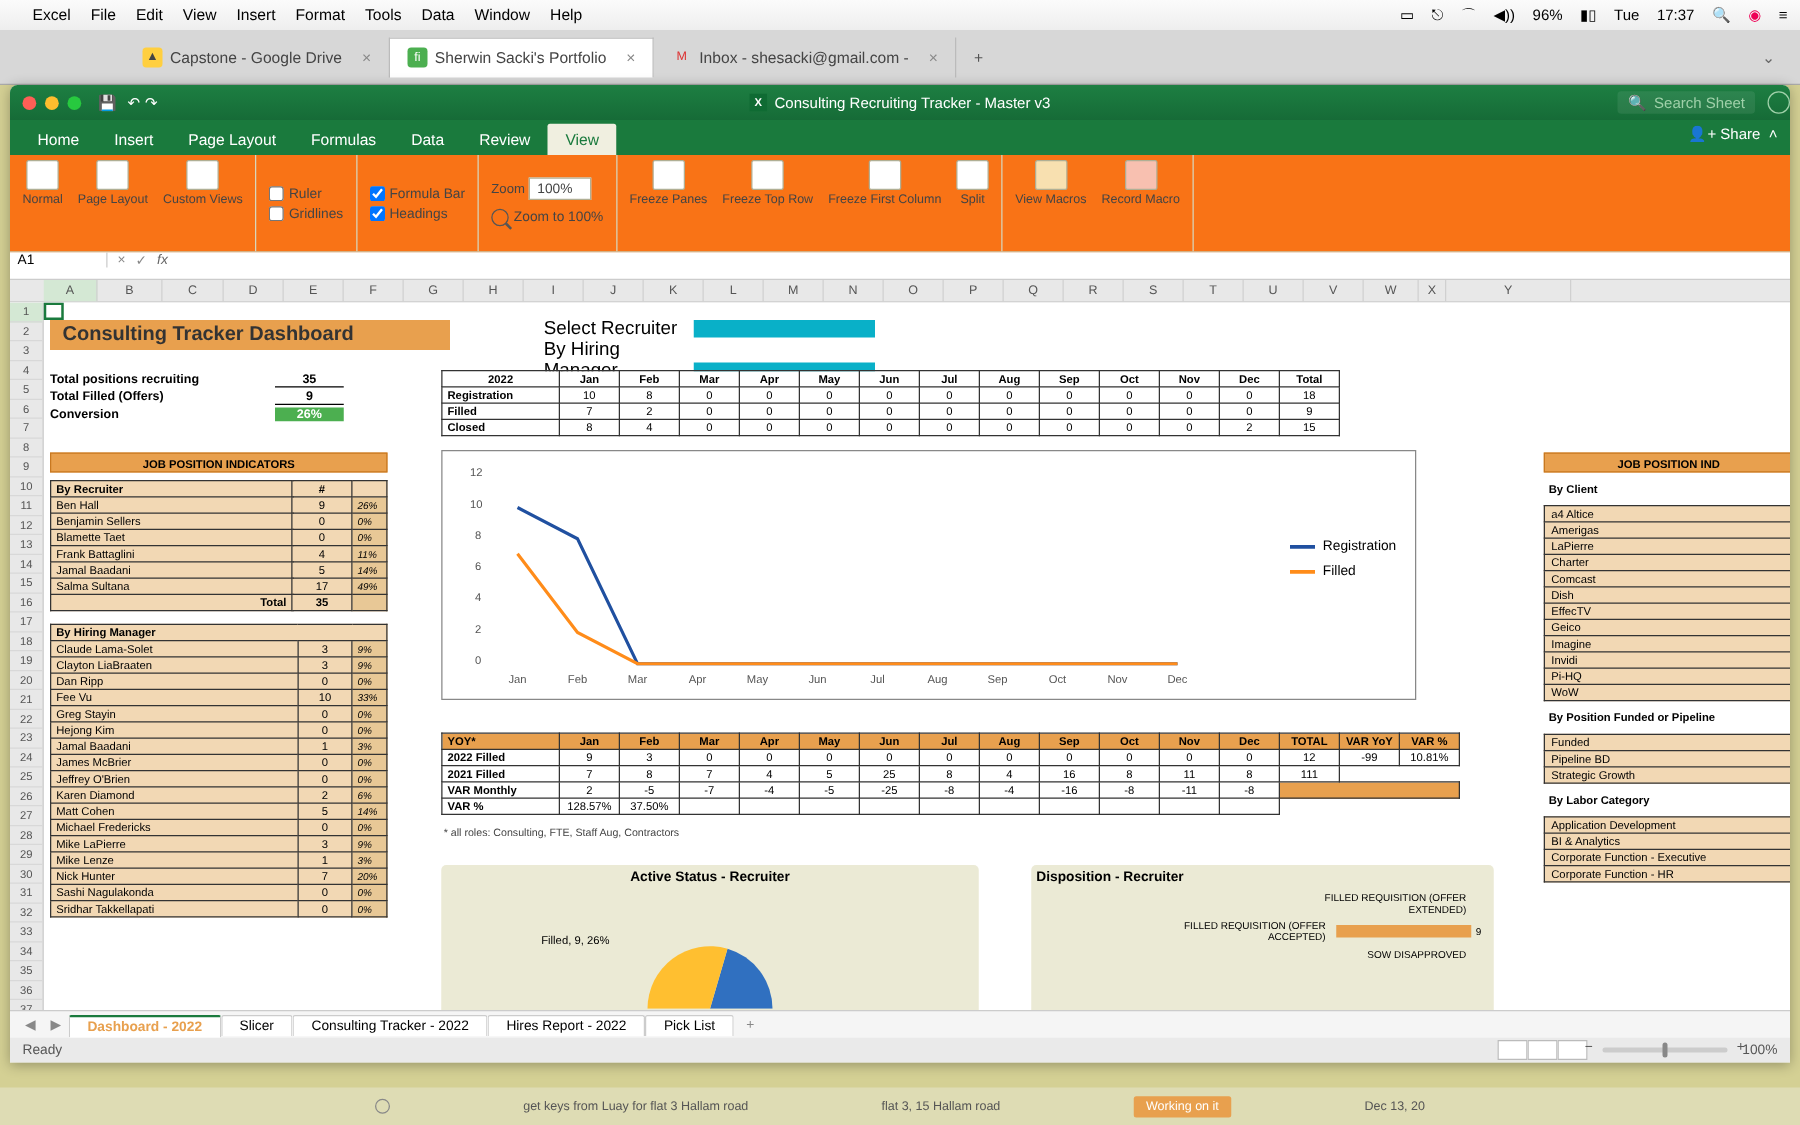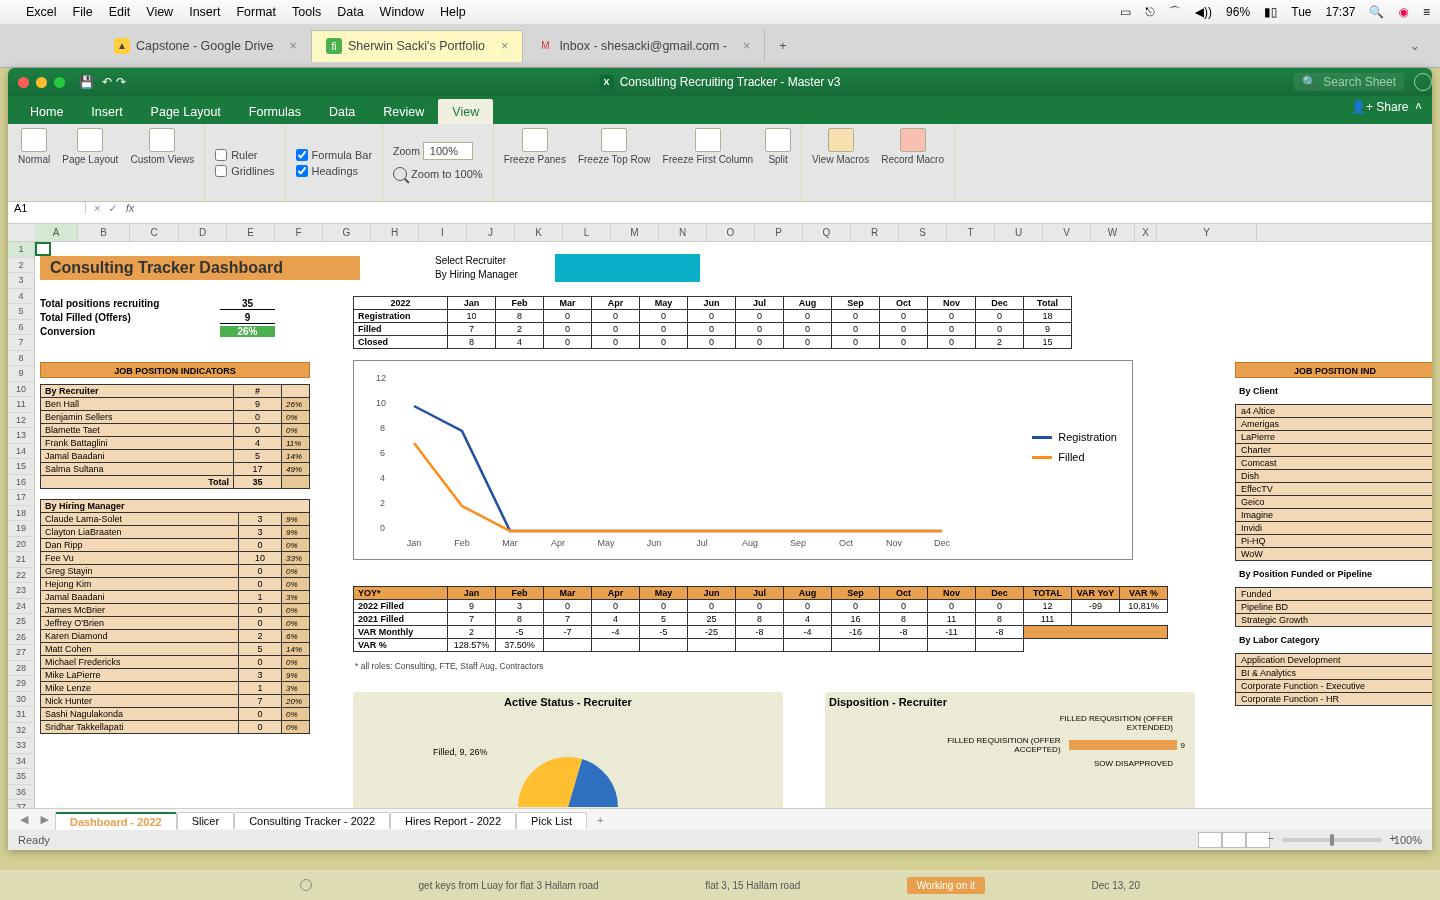--- a/index.html
+++ b/index.html
@@ -8,21 +8,21 @@
 
 .menubar { height: 24px; background: linear-gradient(#fbfbfb,#eee); display: flex; align-items: center; padding: 0 10px; font-size: 12.5px; justify-content: space-between; }
 .menubar .left { display: flex; align-items: center; gap: 16px; }
 .menubar .left span:first-child { font-weight: bold; }
 .menubar .right { display: flex; align-items: center; gap: 14px; font-size: 12px; }
 .apple { font-size: 15px; }
 
 
 .browser-tabs { height: 44px; background: #d7d7d7; display: flex; align-items: center; padding-left: 100px; font-size: 12.5px; border-bottom:1px solid #aaa;}
 .btab { height: 32px; display: flex; align-items: center; padding: 0 14px; border-right:1px solid #bbb; gap:6px; color:#444;}
-.btab.active { background:#fef9c3; border-top:1px solid #bbb;}
+.btab.active { background:#ffffff; border-top:1px solid #bbb;}
 .btab .x { margin-left:10px; color:#888;}
 .btab .favicon { width:16px; height:16px; border-radius:3px; display:inline-flex; align-items:center; justify-content:center; font-size:10px; }
 .plus { padding:0 14px; color:#555;}
 
 
 .excel-window { position: absolute; top: 68px; left: 8px; right: 8px; bottom: 50px; border-radius:6px 6px 0 0; overflow:hidden; box-shadow:0 2px 10px rgba(0,0,0,.3); background:#fff;}
 
 .titlebar { height: 28px; background: linear-gradient(#1d7f42,#166b37); display:flex; align-items:center; color:#fff; font-size:12px; position:relative;}
 .win-btns { display:flex; gap:7px; padding-left:10px;}
 .dot { width:11px; height:11px; border-radius:50%;}
@@ -30,21 +30,21 @@
 .titlebar .tname { position:absolute; left:50%; transform:translateX(-50%); display:flex; align-items:center; gap:6px;}
 .xicon { width:14px; height:14px; background:#0f6b33; color:#fff; font-size:9px; font-weight:bold; display:inline-flex; align-items:center; justify-content:center;}
 .search-sheet { margin-left:auto; margin-right:10px; display:flex; align-items:center; gap:6px; color:#9fd0a9; font-size:12px; background:rgba(255,255,255,.08); padding:2px 8px; border-radius:3px;}
 .smiley{ width:18px;height:18px;border:1.5px solid #9fd0a9; border-radius:50%;}
 
 .tabbar { height:28px; background:#1a7a3d; display:flex; align-items:flex-end; color:#fff; font-size:12.5px; padding-left:8px; position:relative;}
 .etab { padding:6px 14px 5px; cursor:pointer;}
 .etab.active { background:#f0efe0; color:#1a7a3d; border-radius:2px 2px 0 0; font-weight:500;}
 .share { position:absolute; right:10px; top:4px; color:#fff; font-size:12px;}
 
-.ribbon { height:78px; background:#e5e5e5; border-bottom:1px solid #c8c6aa; display:flex; font-size:10.5px; color:#444;}
+.ribbon { height:78px; background:#f97316; border-bottom:1px solid #c8c6aa; display:flex; font-size:10.5px; color:#444;}
 .rgroup { border-right:1px solid #d8d6bc; padding:4px 10px; display:flex; flex-direction:column; justify-content:space-between;}
 .rgroup .icons { display:flex; gap:12px;}
 .ricon { display:flex; flex-direction:column; align-items:center; gap:2px; font-size:10px;}
 .ricon .box { width:26px; height:24px; border:1px solid #b0af95; background:#fff; border-radius:2px;}
 .chk { display:flex; align-items:center; gap:4px; font-size:11px; margin:2px 0;}
 .chk input { width:12px;height:12px;}
 .zoom-sel { border:1px solid #b0af95; padding:2px 14px 2px 6px; font-size:11px; background:#fff;}
 .zoom100 { display:flex; align-items:center; gap:4px; font-size:11px; margin-top:6px;}
 .mag{width:14px;height:14px;border:1.5px solid #555;border-radius:50%;position:relative;}
 .mag::after{content:'';position:absolute;width:6px;height:1.5px;background:#555;bottom:-2px;right:-4px;transform:rotate(45deg);}
@@ -58,21 +58,21 @@
 .colh { border-right:1px solid #d0d0d0; text-align:center; line-height:18px;}
 .colh.sel { background:#d4e8d4;}
 
 .sheet-area { position:relative; height: calc(100% - 28px - 28px - 78px - 22px - 18px - 22px - 20px); overflow:hidden; background:#fff; display:flex;}
 .row-headers { width:27px; background:#e8e8e8; font-size:9px; color:#555; text-align:center; line-height:14.5px; border-right:1px solid #ccc;}
 .row-headers div{border-bottom:1px solid #d8d8d8;}
 .row-headers div.sel{background:#d4e8d4;}
 .sheet-content { flex:1; position:relative; font-size:10px; color:#000;}
 
 .dash-title { position:absolute; top:14px; left:5px; width:320px; height:24px; background:#e8a04e; color:#333; font-weight:bold; font-size:16px; line-height:24px; padding-left:10px;}
-.selectors { position:absolute; top:12px; left:400px; font-size:10px;}
+.selectors { position:absolute; top:12px; left:400px; font-size:15px;}
 .selectors .lbl { display:inline-block; width:120px;}
 .selbox { display:inline-block; width:145px; height:14px; background:#09b0c8; vertical-align:middle;}
 .hints { position:absolute; top:12px; left:720px; font-size:9px; font-style:italic; color:#555;}
 
 .kpi { position:absolute; top:56px; left:5px; font-size:10px; font-weight:bold;}
 .kpi .row{display:flex;gap:10px;margin-bottom:2px;}
 .kpi .row .l{width:170px;}
 .kpi .row .v{width:55px;text-align:center;border-bottom:1.5px solid #000;}
 .kpi .row .v.grn{background:#4caf50;color:#fff;border:none;}
 

